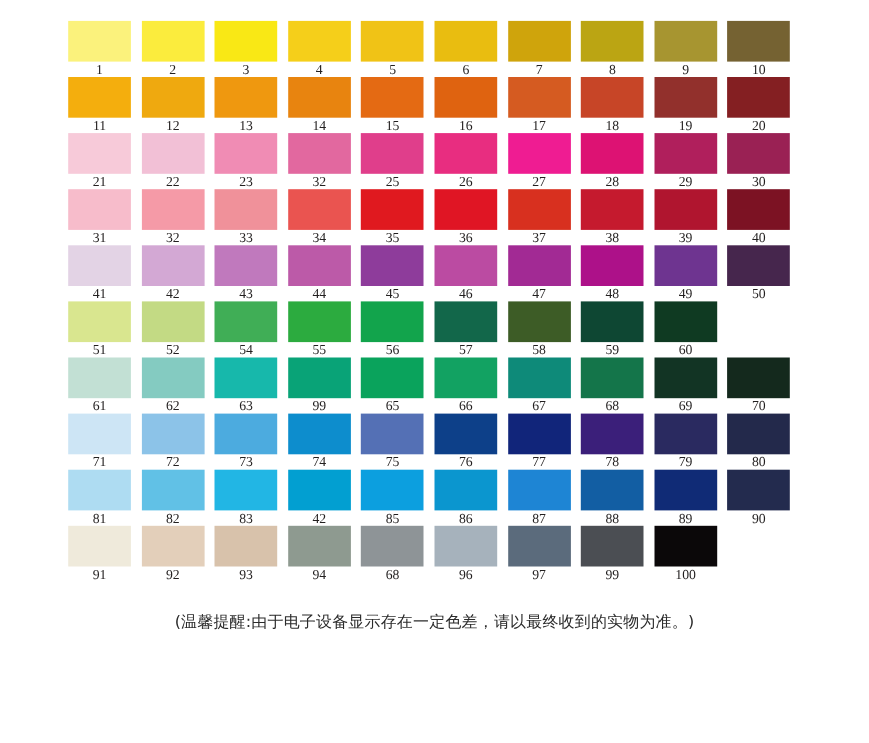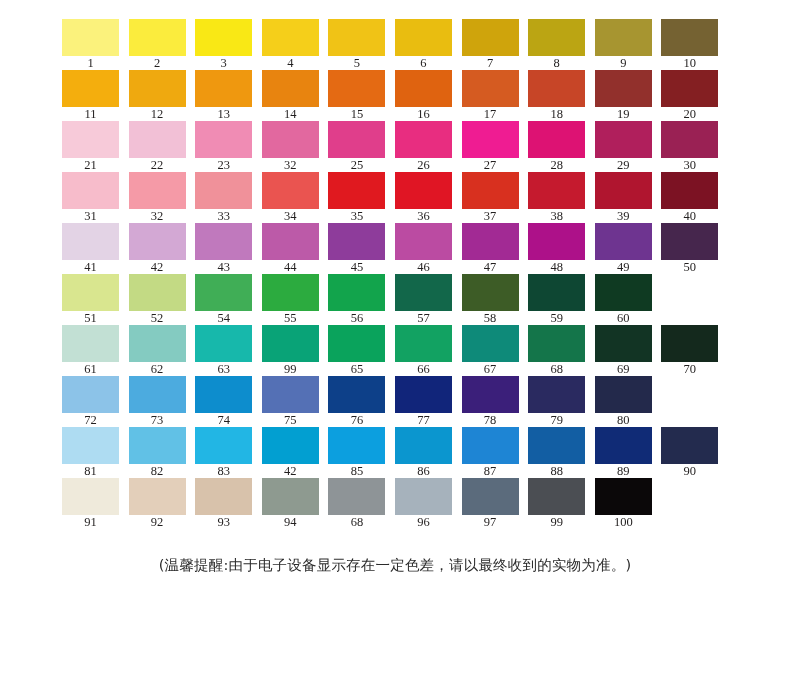--- a/index.html
+++ b/index.html
@@ -358,20 +358,24 @@
           <div class="swatch-chip" style="background-color: rgb(18, 52, 36);"></div>
           <div class="swatch-label">69</div>
         </div>
         <div class="swatch-cell">
           <div class="swatch-chip" style="background-color: rgb(20, 41, 29);"></div>
           <div class="swatch-label">70</div>
         </div>
       </div>
       <div class="swatch-row">
         <div class="swatch-cell">
+          <div class="swatch-chip" style="background-color: rgb(205, 229, 245);"></div>
+          <div class="swatch-label">71</div>
+        </div>
+        <div class="swatch-cell">
           <div class="swatch-chip" style="background-color: rgb(140, 195, 232);"></div>
           <div class="swatch-label">72</div>
         </div>
         <div class="swatch-cell">
           <div class="swatch-chip" style="background-color: rgb(76, 171, 223);"></div>
           <div class="swatch-label">73</div>
         </div>
         <div class="swatch-cell">
           <div class="swatch-chip" style="background-color: rgb(13, 141, 205);"></div>
           <div class="swatch-label">74</div>

